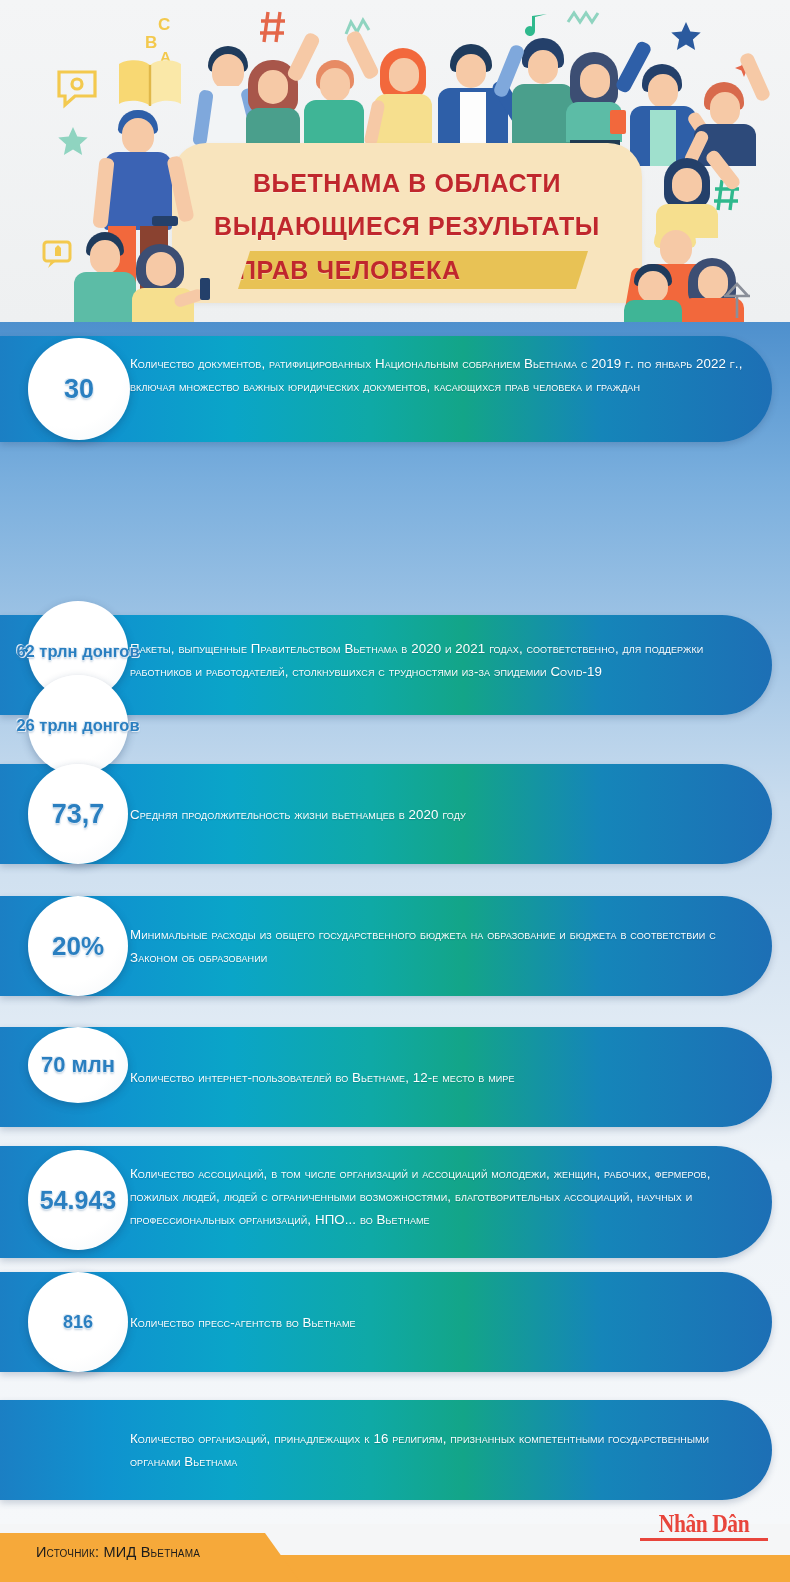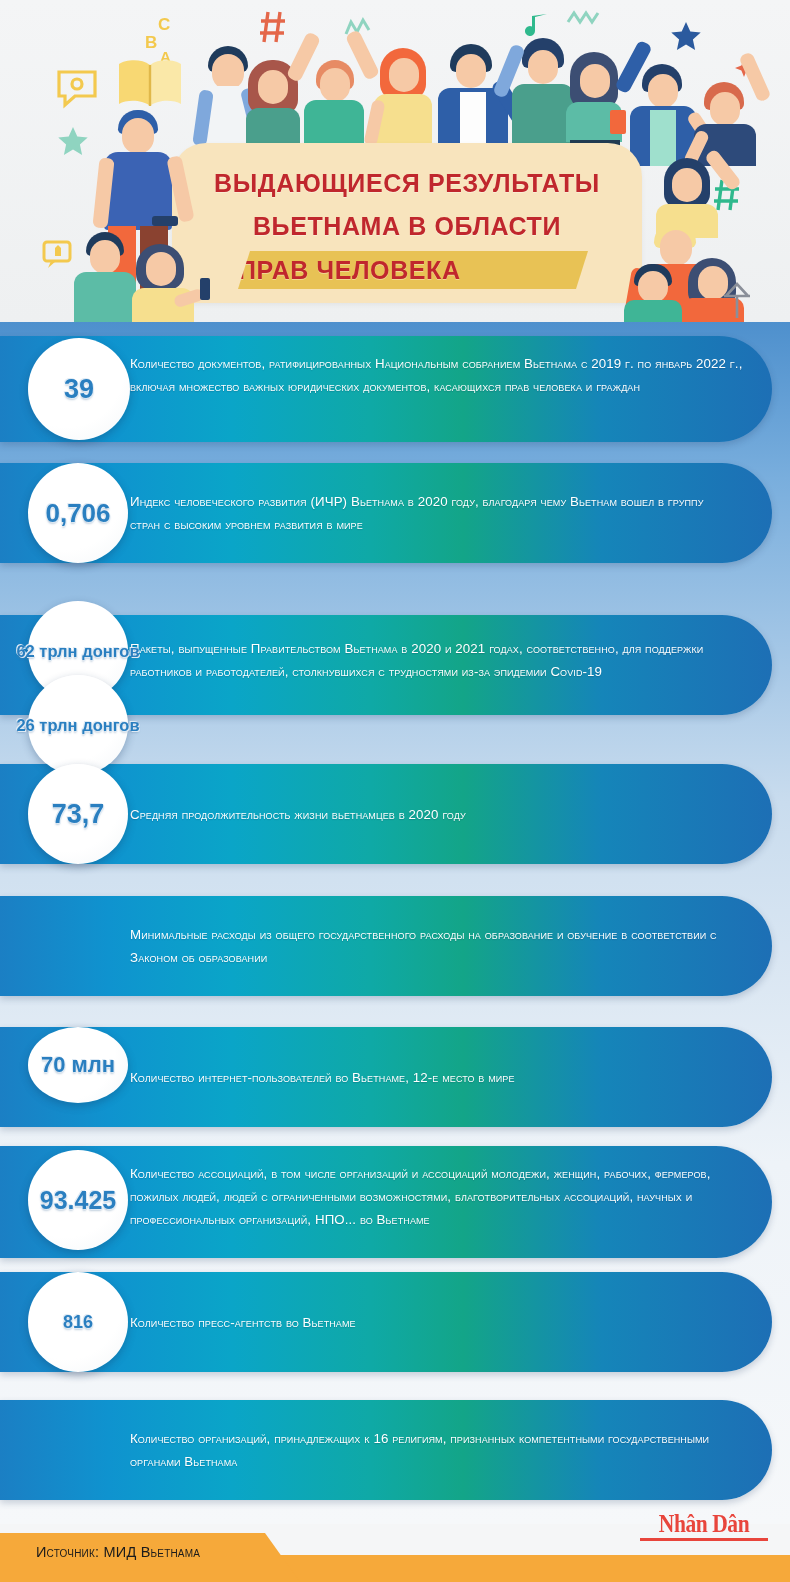--- a/index.html
+++ b/index.html
@@ -269,46 +269,39 @@
     <div class="head" style="left:22px;top:8px;width:30px;height:34px;background:#f6c9a6;border-radius:15px"></div>
     <div class="body" style="left:6px;top:40px;width:62px;height:24px;background:#f2683c;border-radius:10px 10px 0 0"></div>
   </div>
   <svg style="position:absolute;left:722px;top:282px;z-index:49" width="30" height="40" viewBox="0 0 30 40">
       <path d="M2 14h26M4 14l11-12 11 12" fill="none" stroke="#8a8f99" stroke-width="2.6"></path>
       <path d="M15 14v22" stroke="#8a8f99" stroke-width="2.6"></path>
     </svg>
 
   <div id="plaque">
     <div id="plaque-inner">
+      <div class="ttl">ВЬЕТНАМА В ОБЛАСТИ</div>
       <div class="ttl">ВЫДАЮЩИЕСЯ РЕЗУЛЬТАТЫ</div>
-      <div class="ttl">ВЬЕТНАМА В ОБЛАСТИ</div>
     </div>
     <div id="ribbon">
       <div class="ttl">ПРАВ ЧЕЛОВЕКА</div>
     </div>
   </div>
 </div>
 
 <div id="statwrap">
 
   <div class="row" style="top:14px;width:790px;height:106px">
     <div class="bar" style="width:772px"></div>
     <div class="badge" style="left:28px;top:2px;width:102px;height:102px">
-      <span class="num" style="font-size:27px">39</span>
+      <span class="num" style="font-size:27px">30</span>
     </div>
     <div class="bar-txt" style="left:130px;top:16px;width:620px">Количество документов, ратифицированных Национальным собранием Вьетнама с 2019 г. по январь 2022 г., включая множество важных юридических документов, касающихся прав человека и граждан</div>
   </div>
 
-  <div class="row" style="top:141px;width:790px;height:100px">
-    <div class="bar" style="width:772px"></div>
-    <div class="badge" style="left:28px;top:0px;width:100px;height:100px">
-      <span class="num" style="font-size:26px">0,706</span>
-    </div>
-    <div class="bar-txt" style="left:130px;top:27px;width:600px">Индекс человеческого развития (ИЧР) Вьетнама в 2020 году, благодаря чему Вьетнам вошел в группу стран с высоким уровнем развития в мире</div>
-  </div>
 
   <div class="row" style="top:279px;width:662px;height:128px">
     <div class="bar" style="width:772px;top:14px;height:100px"></div>
     <div class="badge" style="left:28px;top:0px;width:100px;height:100px">
       <span class="num sm">62 трлн донгов</span>
     </div>
     <div class="badge" style="left:28px;top:74px;width:100px;height:100px">
       <span class="num sm">26 трлн донгов</span>
     </div>
     <div class="bar-txt" style="left:130px;top:36px;width:620px">Пакеты, выпущенные Правительством Вьетнама в 2020 и 2021 годах, соответственно, для поддержки работников и работодателей, столкнувшихся с трудностями из-за эпидемии Covid-19</div>
@@ -317,35 +310,38 @@
   <div class="row" style="top:442px;width:732px;height:100px">
     <div class="bar" style="width:772px"></div>
     <div class="badge" style="left:28px;top:0px;width:100px;height:100px">
       <span class="num" style="font-size:27px">73,7</span>
     </div>
     <div class="bar-txt" style="left:130px;top:39px;width:600px">Средняя продолжительность жизни вьетнамцев в 2020 году</div>
   </div>
 
   <div class="row" style="top:574px;width:790px;height:100px">
     <div class="bar" style="width:772px"></div>
-    <div class="bar-txt" style="left:130px;top:27px;width:600px">Минимальные расходы из общего государственного расходы на образование и обучение в соответствии с Законом об образовании</div>
+    <div class="badge" style="left:28px;top:0px;width:100px;height:100px">
+      <span class="num" style="font-size:26px">20%</span>
+    </div>
+    <div class="bar-txt" style="left:130px;top:27px;width:600px">Минимальные расходы из общего государственного бюджета на образование и бюджета в соответствии с Законом об образовании</div>
   </div>
 
   <div class="row" style="top:705px;width:790px;height:100px">
     <div class="bar" style="width:772px"></div>
     <div class="badge" style="left:28px;top:0px;width:100px;height:76px">
       <span class="num" style="font-size:22px">70 млн</span>
     </div>
     <div class="bar-txt" style="left:130px;top:39px;width:610px">Количество интернет-пользователей во Вьетнаме, 12-е место в мире</div>
   </div>
 
   <div class="row" style="top:824px;width:790px;height:112px">
     <div class="bar" style="width:772px"></div>
     <div class="badge" style="left:28px;top:4px;width:100px;height:100px">
-      <span class="num" style="font-size:25px">93.425</span>
+      <span class="num" style="font-size:25px">54.943</span>
     </div>
     <div class="bar-txt" style="left:130px;top:16px;width:630px">Количество ассоциаций, в том числе организаций и ассоциаций молодежи, женщин, рабочих, фермеров, пожилых людей, людей с ограниченными возможностями, благотворительных ассоциаций, научных и профессиональных организаций, НПО... во Вьетнаме</div>
   </div>
 
   <div class="row" style="top:950px;width:790px;height:100px">
     <div class="bar" style="width:772px"></div>
     <div class="badge" style="left:28px;top:0px;width:100px;height:100px">
       <span class="num" style="font-size:18px">816</span>
     </div>
     <div class="bar-txt" style="left:130px;top:39px;width:600px">Количество пресс-агентств во Вьетнаме</div>

